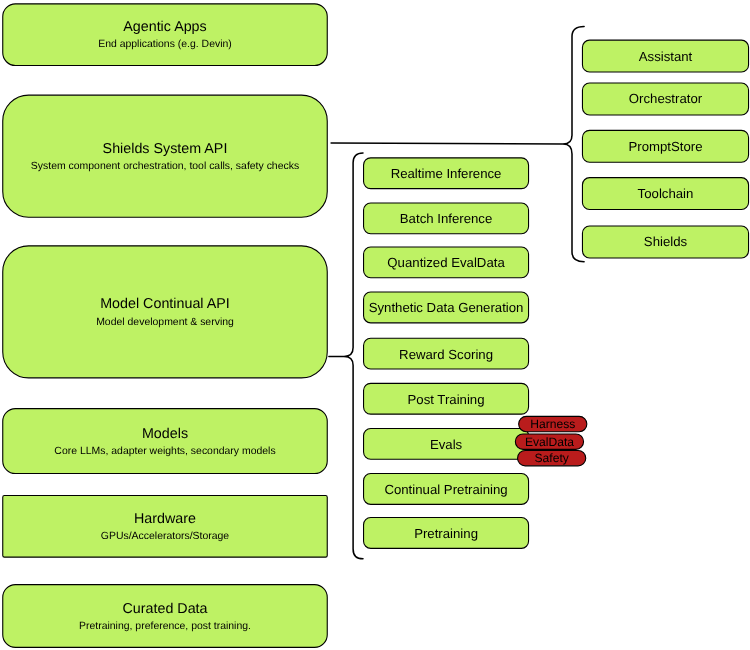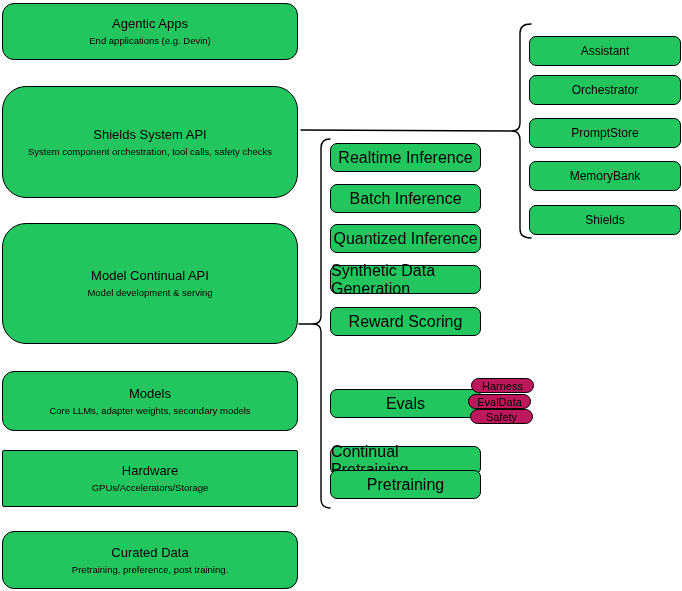--- a/index.html
+++ b/index.html
@@ -19,59 +19,59 @@
   .overlay {
     position: absolute;
     top: 0; left: 0;
     width: 682px;
     height: 591px;
     pointer-events: none;
   }
   .node {
     position: absolute;
     box-sizing: border-box;
-    background: #22c55e;
+    background: #bef264;
     border: 1.5px solid #000000;
     display: flex;
     flex-direction: column;
     align-items: center;
     justify-content: center;
-    text-align: left;
+    text-align: right;
   }
   .lbox {
     left: 2px;
     width: 296px;
   }
   .lbox .ltitle {
     font-size: 13px;
     line-height: 16px;
   }
   .lbox .lsub {
     font-size: 9.5px;
     line-height: 13px;
     margin-top: 2px;
   }
   .mbox {
     left: 330px;
     width: 151px;
     height: 29px;
     border-radius: 7px;
-    font-size: 16px;
+    font-size: 12px;
   }
   .rbox {
     left: 529px;
     width: 152px;
     height: 30px;
     border-radius: 7px;
     font-size: 12px;
   }
   .pill {
     position: absolute;
     box-sizing: border-box;
-    background: #be185d;
+    background: #b91c1c;
     border: 1.2px solid #000000;
     border-radius: 8px;
     width: 63px;
     height: 15px;
     display: flex;
     align-items: center;
     justify-content: center;
     font-size: 11px;
     z-index: 5;
   }
@@ -115,30 +115,31 @@
     <div class="lsub">GPUs/Accelerators/Storage</div>
   </div>
 
   <div class="node lbox" style="top:531px;height:58px;border-radius:12px">
     <div class="ltitle">Curated Data</div>
     <div class="lsub">Pretraining, preference, post training.</div>
   </div>
 
   <div class="node mbox" style="top:143px">Realtime Inference</div>
   <div class="node mbox" style="top:184px">Batch Inference</div>
-  <div class="node mbox" style="top:224px">Quantized Inference</div>
+  <div class="node mbox" style="top:224px">Quantized EvalData</div>
   <div class="node mbox" style="top:265px">Synthetic Data Generation</div>
   <div class="node mbox" style="top:307px">Reward Scoring</div>
+  <div class="node mbox" style="top:348px">Post Training</div>
   <div class="node mbox" style="top:389px">Evals</div>
-  <div class="node mbox" style="top:446px">Continual Pretraining</div>
+  <div class="node mbox" style="top:430px">Continual Pretraining</div>
   <div class="node mbox" style="top:470px">Pretraining</div>
 
   <div class="pill" style="left:471px;top:378px">Harness</div>
   <div class="pill" style="left:468px;top:394px">EvalData</div>
   <div class="pill" style="left:470px;top:409px">Safety</div>
 
   <div class="node rbox" style="top:36px">Assistant</div>
   <div class="node rbox" style="top:75px">Orchestrator</div>
   <div class="node rbox" style="top:118px">PromptStore</div>
-  <div class="node rbox" style="top:161px">MemoryBank</div>
+  <div class="node rbox" style="top:161px">Toolchain</div>
   <div class="node rbox" style="top:205px">Shields</div>
 
 </div>
 
 </body></html>

